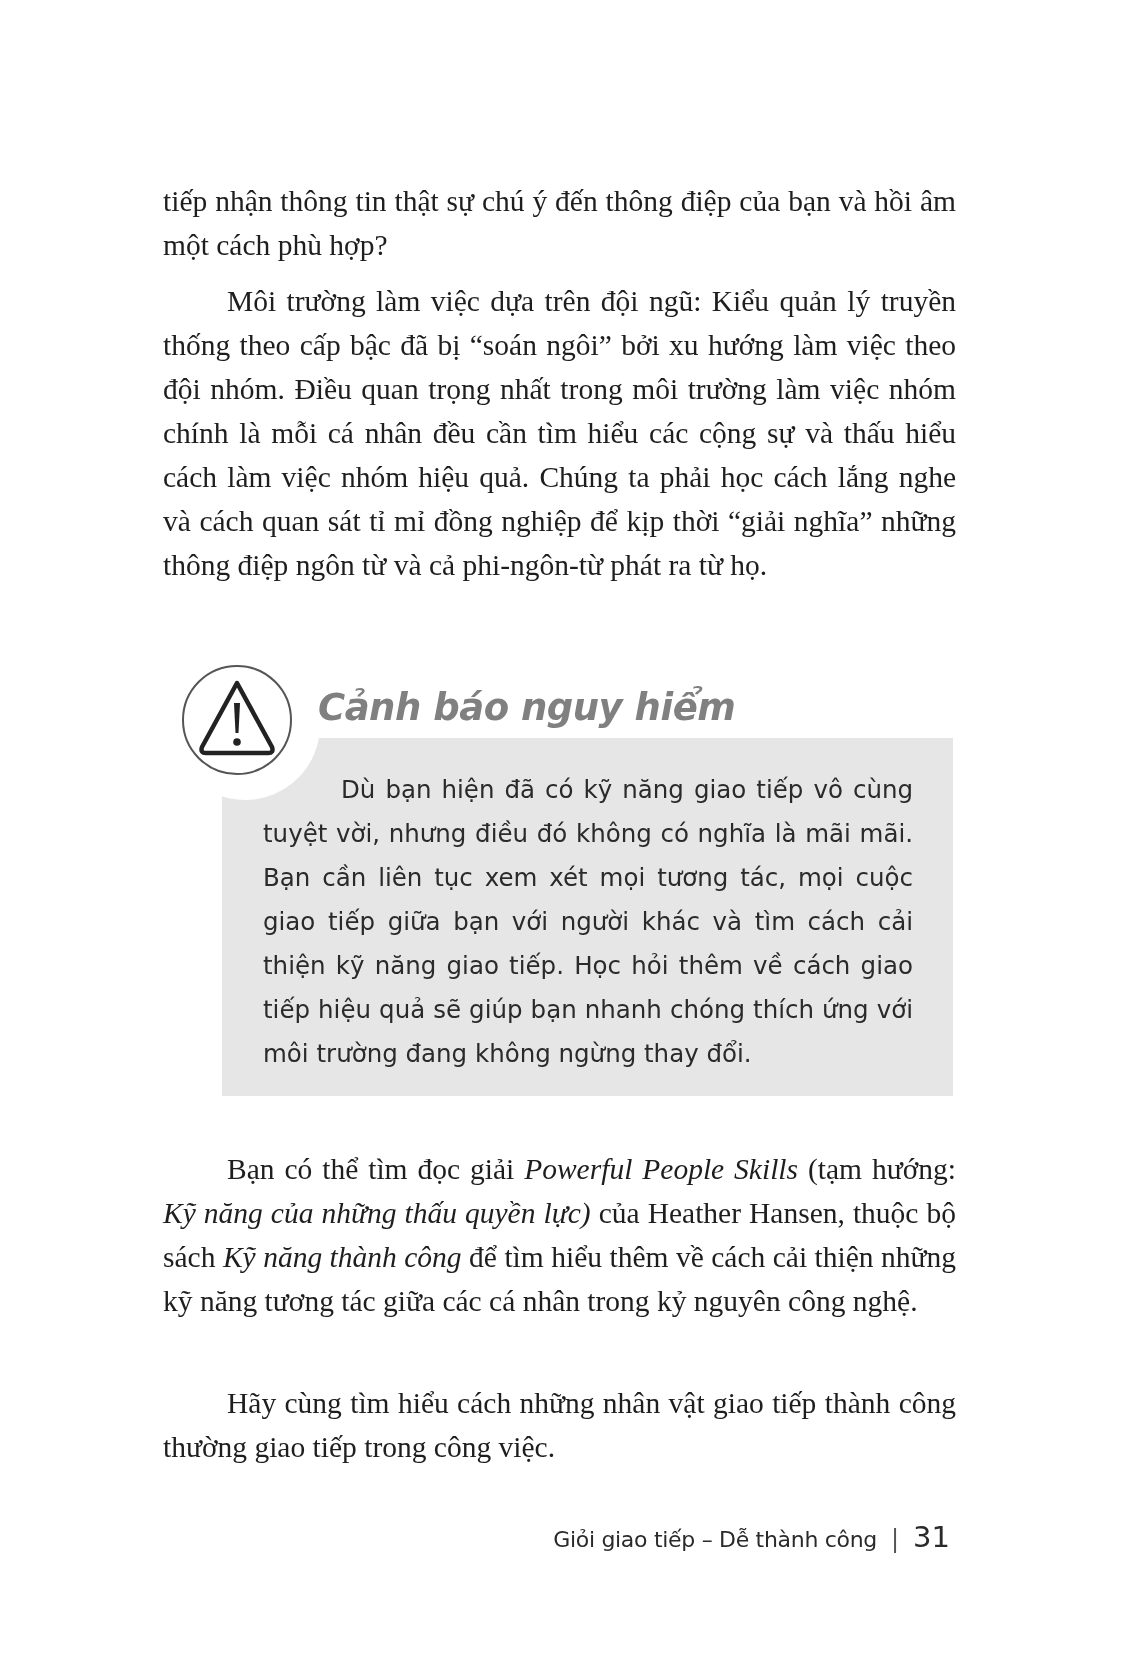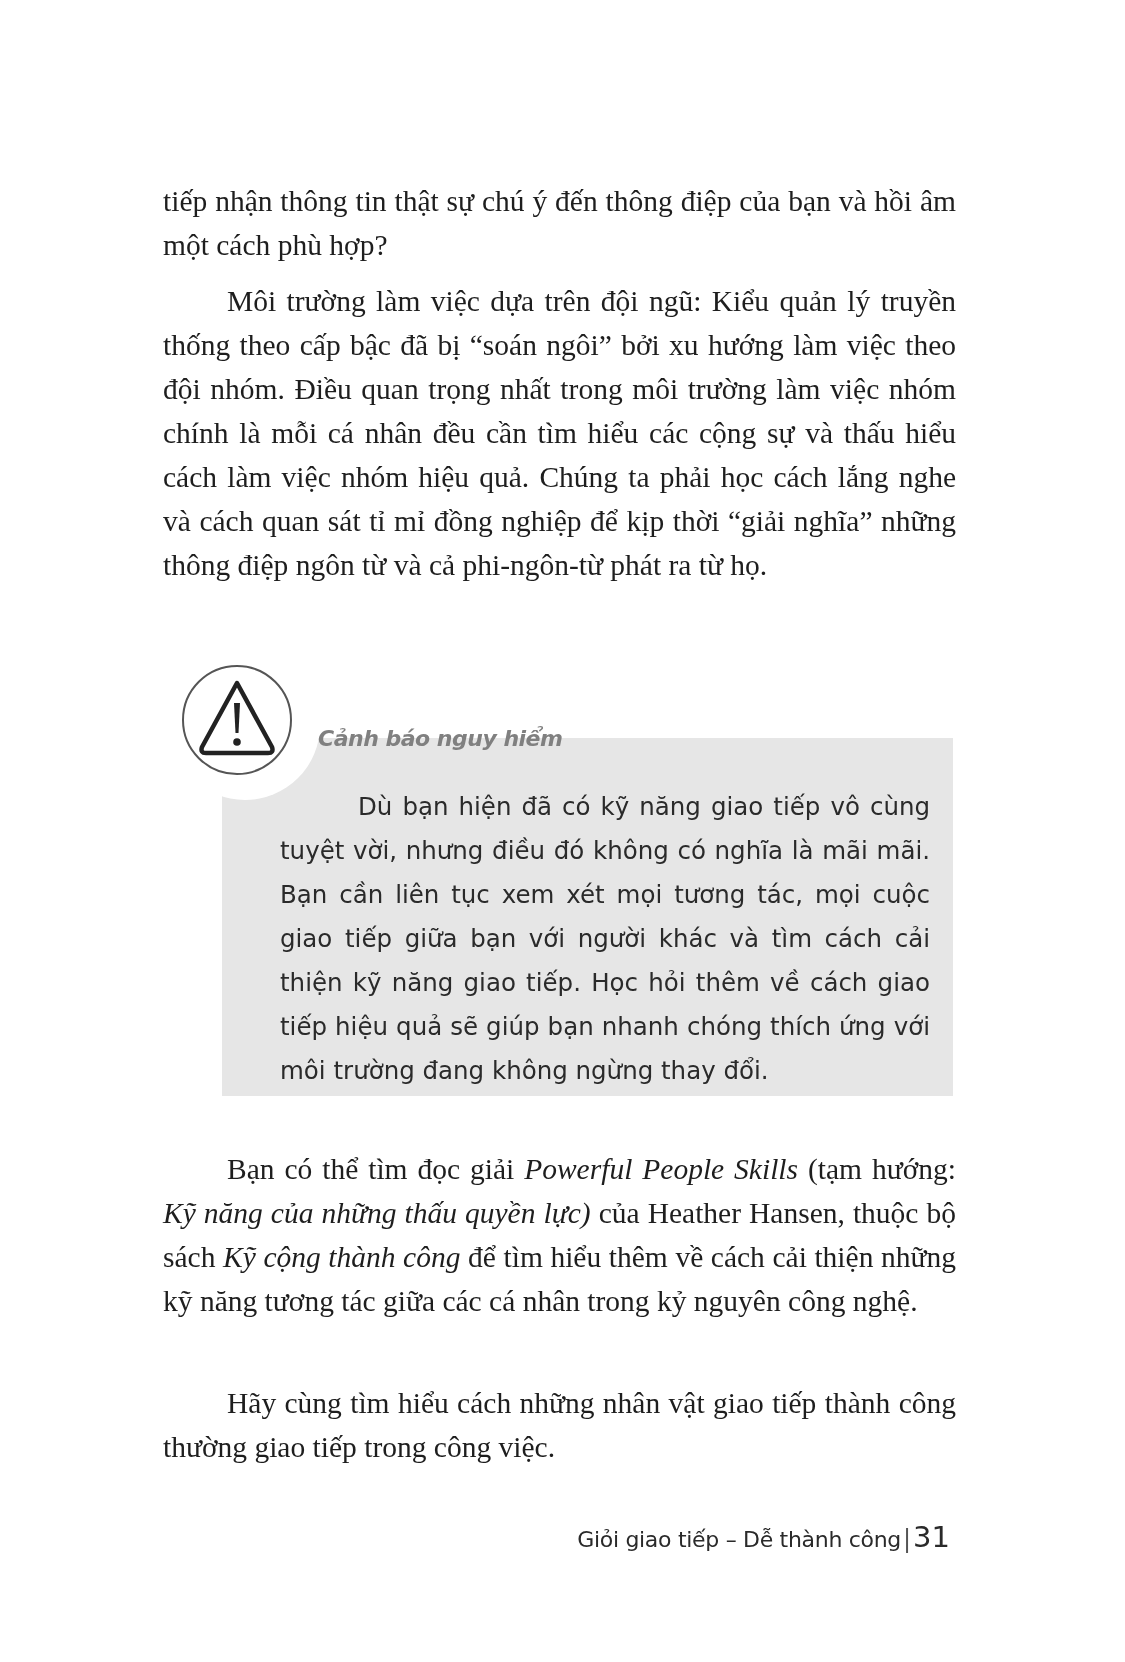--- a/index.html
+++ b/index.html
@@ -31,34 +31,34 @@
       border-radius: 50%; background: #ffffff;
     }
     .warn-circle {
       position: absolute; left: 182px; top: 665px; width: 110px; height: 110px;
       border: 2.5px solid #555; border-radius: 50%; box-sizing: border-box; background: #fff;
     }
     .warn-circle svg { position: absolute; left: 0; top: 0; }
     .callout-title {
       position: absolute; left: 318px; top: 686px;
       font-family: "DejaVu Sans", sans-serif; font-weight: bold; font-style: italic;
-      font-size: 22px; color: #808080; letter-spacing: -0.5px; margin-top: 40px;
+      font-size: 37px; color: #808080; letter-spacing: -0.5px;
     }
     .callout-text {
       position: absolute; left: 263px; top: 768px; width: 650px;
       font-family: "DejaVu Sans", "Liberation Sans", sans-serif;
       font-size: 24.5px; line-height: 44px; text-align: justify; color: #2a2a2a;
-      margin: 17px;
+      margin: 0;
     }
     .callout-text.indent { text-indent: 78px; }
 
     .footer {
       position: absolute; right: 175px; top: 1505px;
       font-family: "DejaVu Sans", "Liberation Sans", sans-serif; color: #2a2a2a;
-      display: flex; align-items: baseline; gap: 2px;
+      display: flex; align-items: baseline; gap: 14px;
     }
     .footer .running { font-size: 22px; letter-spacing: -0.3px; }
     .footer .sep { font-size: 24px; color: #555; }
     .footer .page { font-size: 29px; margin-top: 15px; }
   </style>
 </head>
 <body>
 
 <p id="p1" class="para serif">
   <span>tiếp nhận thông tin thật sự chú ý đến thông điệp của bạn và hồi âm một cách phù hợp?</span>
@@ -74,21 +74,21 @@
   <svg width="106" height="106" viewBox="0 0 106 106">
     <path d="M53 16 L88 80 Q90 86 84 86 L22 86 Q16 86 18 80 Z" fill="none" stroke="#222" stroke-width="4.5" stroke-linejoin="round"></path>
     <path d="M50 36 L56 36 L54.5 66 L51.5 66 Z" fill="#222"></path>
     <circle cx="53" cy="75" r="3.8" fill="#222"></circle>
   </svg>
 </div>
 <div class="callout-title">Cảnh báo nguy hiểm</div>
 <p class="callout-text indent">Dù bạn hiện đã có kỹ năng giao tiếp vô cùng tuyệt vời, nhưng điều đó không có nghĩa là mãi mãi. Bạn cần liên tục xem xét mọi tương tác, mọi cuộc giao tiếp giữa bạn với người khác và tìm cách cải thiện kỹ năng giao tiếp. Học hỏi thêm về cách giao tiếp hiệu quả sẽ giúp bạn nhanh chóng thích ứng với môi trường đang không ngừng thay đổi.</p>
 
 <p id="p3" class="para serif indent">
-  <span>Bạn có thể tìm đọc giải </span><i>Powerful People Skills</i><span> (tạm hướng: </span><i>Kỹ năng của những thấu quyền lực)</i><span> của Heather Hansen, thuộc bộ sách </span><i>Kỹ cộng thành công</i><span> để tìm hiểu thêm về cách cải thiện những kỹ năng tương tác giữa các cá nhân trong kỷ nguyên công nghệ.</span>
+  <span>Bạn có thể tìm đọc giải </span><i>Powerful People Skills</i><span> (tạm hướng: </span><i>Kỹ năng của những thấu quyền lực)</i><span> của Heather Hansen, thuộc bộ sách </span><i>Kỹ năng thành công</i><span> để tìm hiểu thêm về cách cải thiện những kỹ năng tương tác giữa các cá nhân trong kỷ nguyên công nghệ.</span>
 </p>
 
 <p id="p4" class="para serif indent">
   <span>Hãy cùng tìm hiểu cách những nhân vật giao tiếp thành công thường giao tiếp trong công việc.</span>
 </p>
 
 <div class="footer">
   <span class="running">Giỏi giao tiếp – Dễ thành công</span>
   <span class="sep">|</span>
   <span class="page">31</span>

